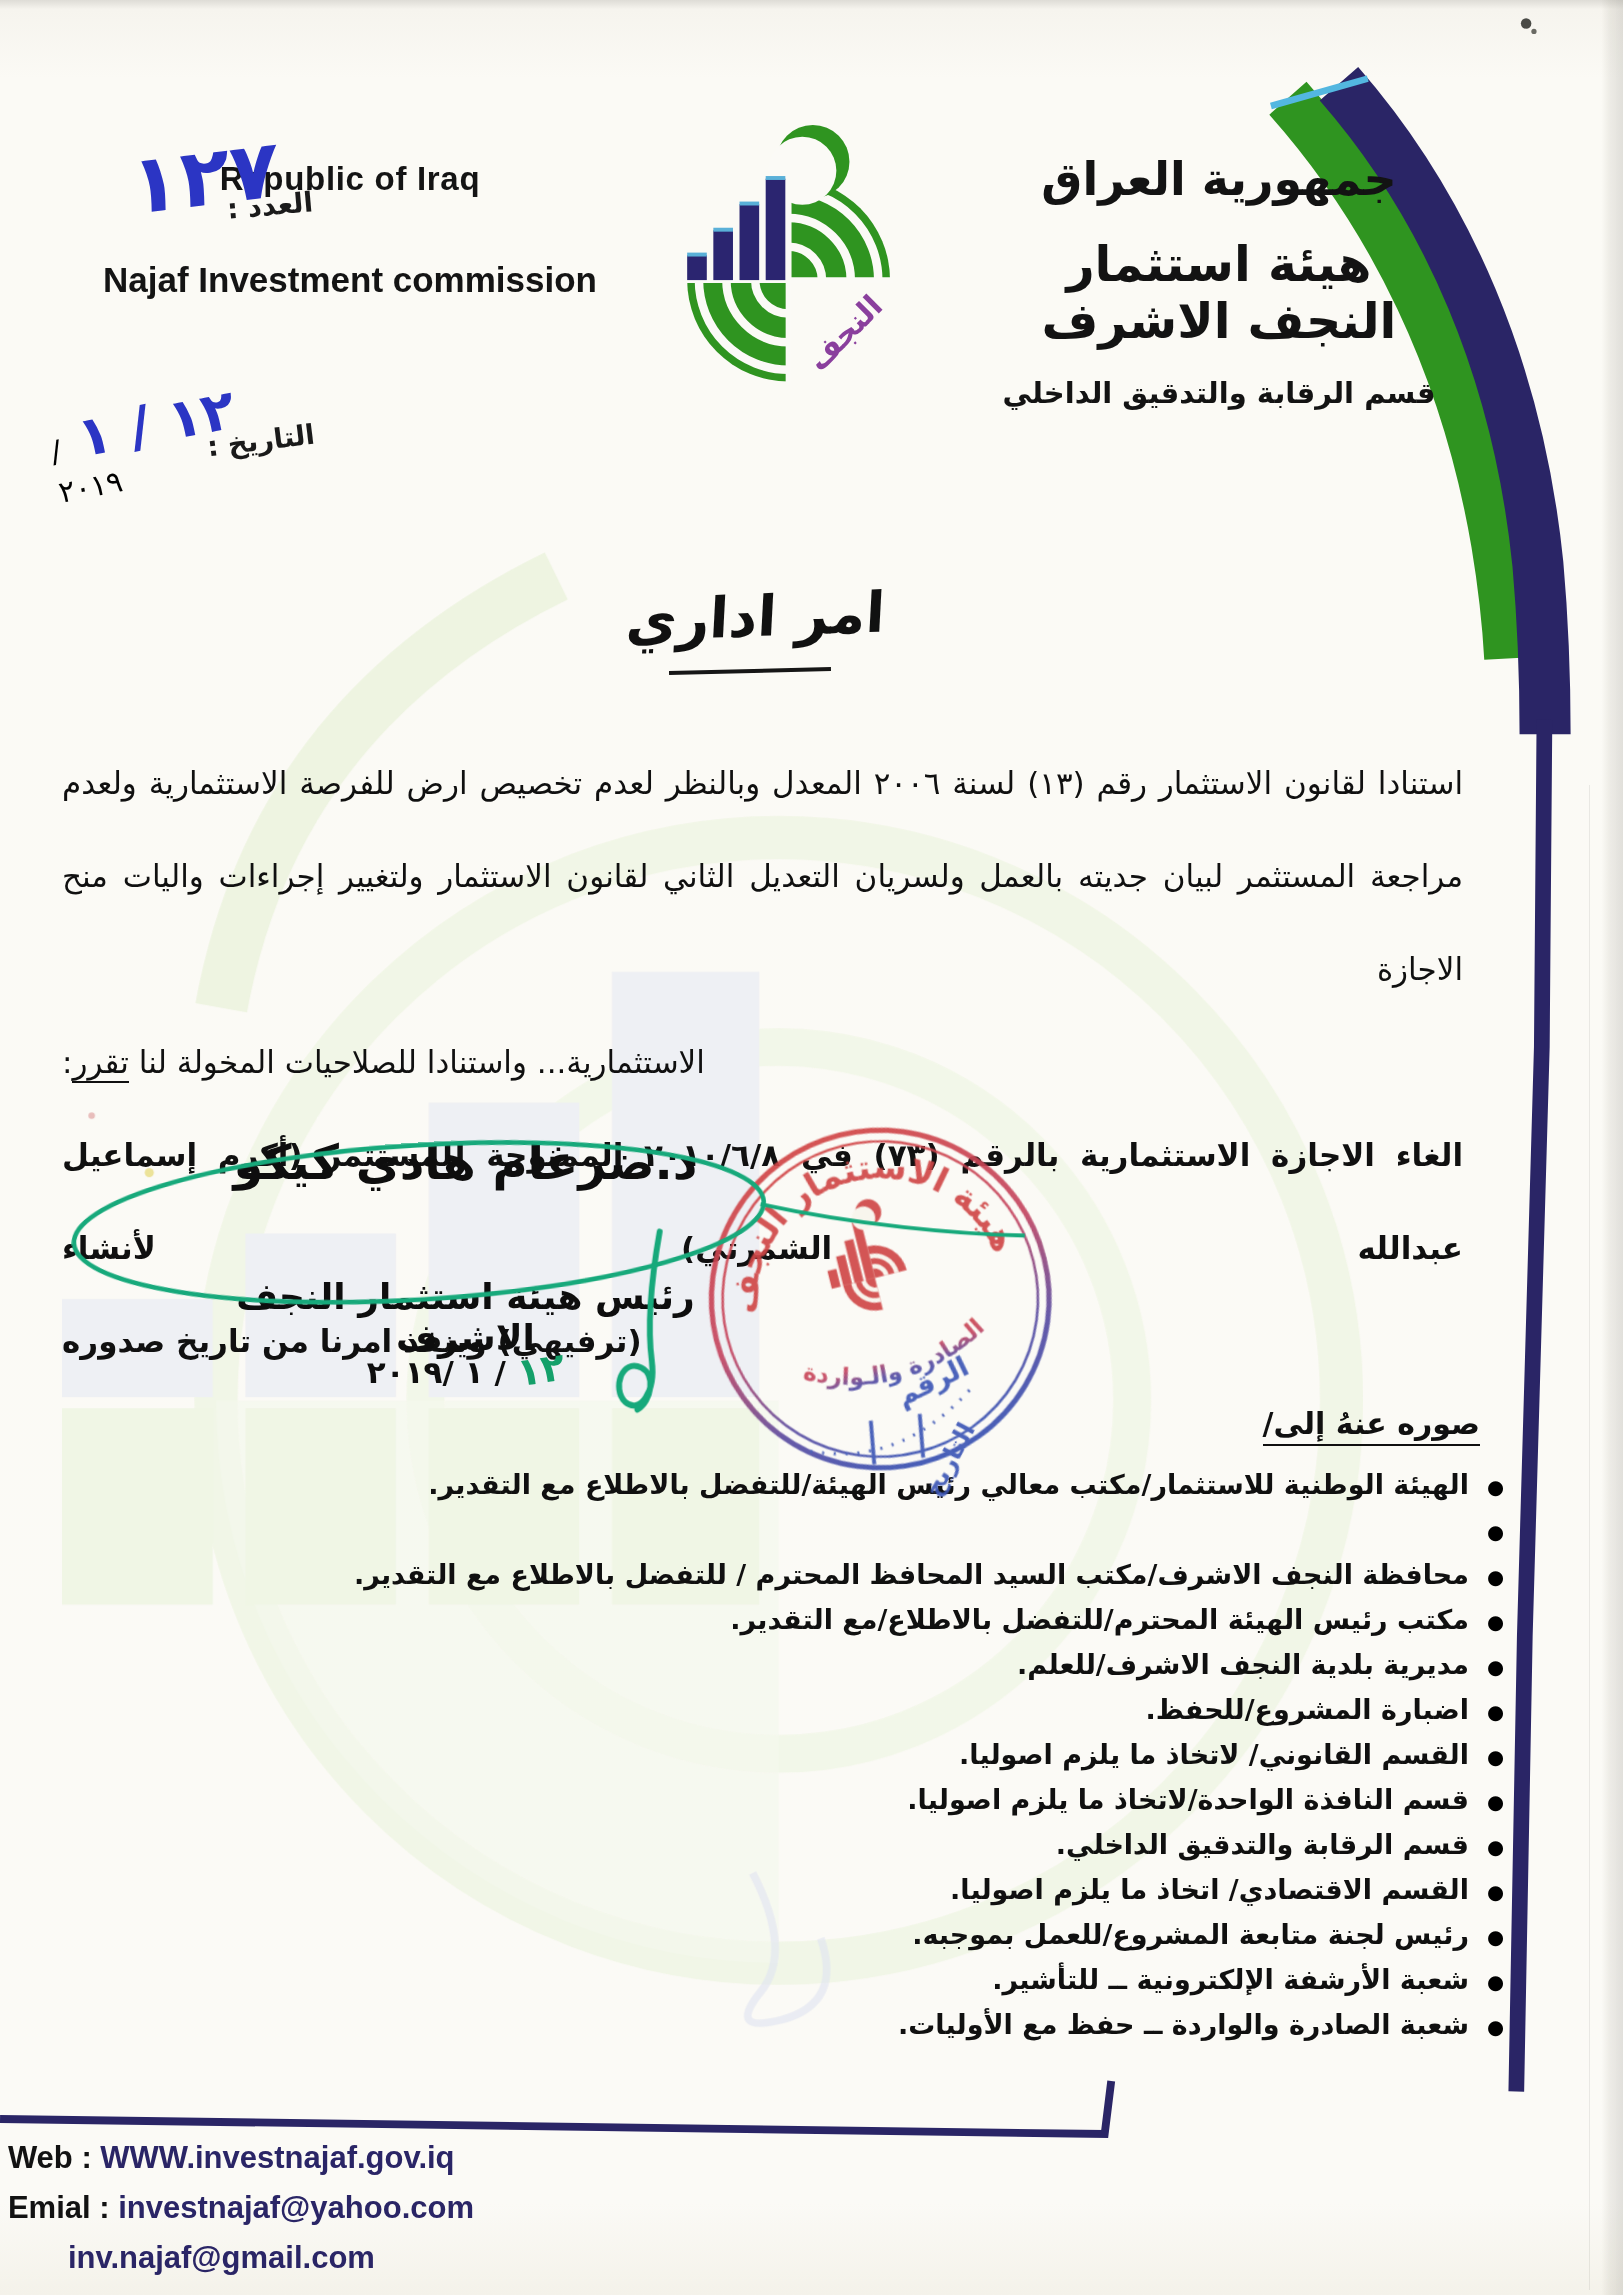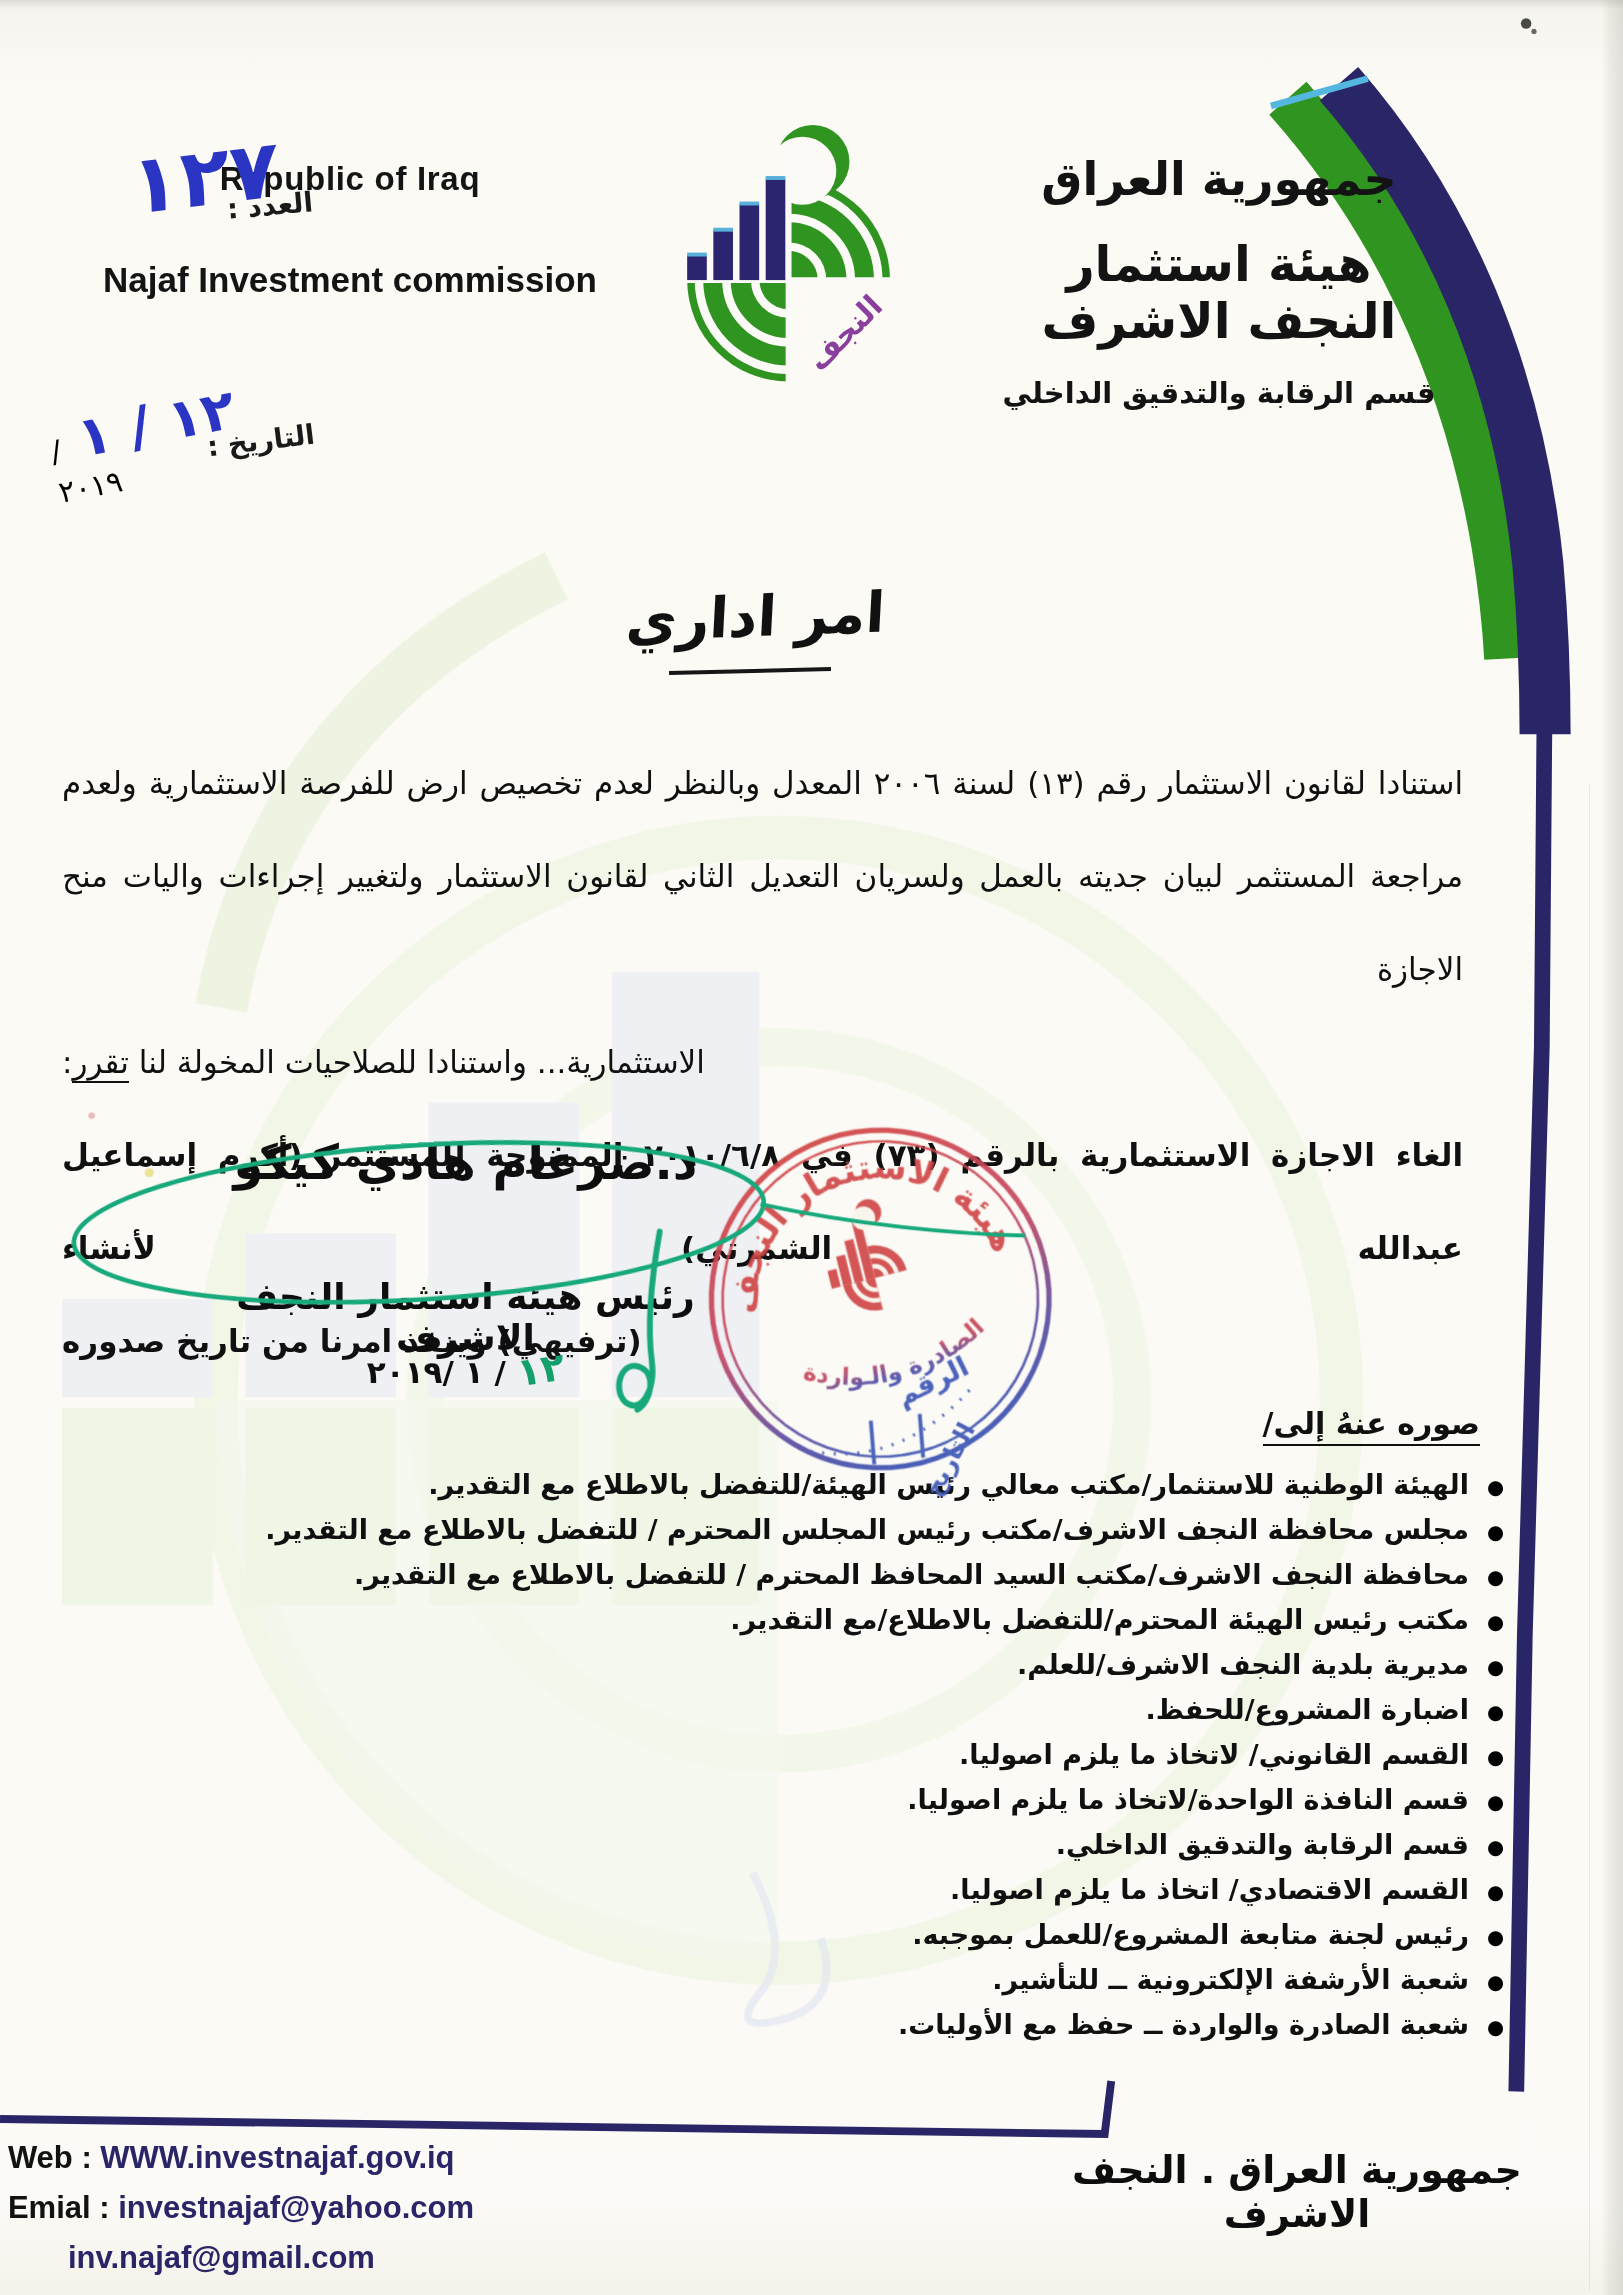--- a/index.html
+++ b/index.html
@@ -164,21 +164,20 @@
   <div class="abs sig sig-date"><span class="green">١٢</span><span> / ١ /٢٠١٩</span></div>
 
   <div class="abs dist-head">صوره عنهُ إلى/</div>
   <div class="abs dist" id="dist-list">
       <div class="li">
         <span class="dot">●</span>
         <span class="txt">الهيئة الوطنية للاستثمار/مكتب معالي رئيس الهيئة/للتفضل بالاطلاع مع التقدير.</span>
       </div>
       <div class="li">
         <span class="dot">●</span>
-        <span class="txt">مجلس محافظة النجف الاشرف/مكتب رئيس المجلس المحترم / للتفضل بالاطلاع مع التقدير.</span>
       </div>
       <div class="li">
         <span class="dot">●</span>
         <span class="txt">محافظة النجف الاشرف/مكتب السيد المحافظ المحترم / للتفضل بالاطلاع مع التقدير.</span>
       </div>
       <div class="li">
         <span class="dot">●</span>
         <span class="txt">مكتب رئيس الهيئة المحترم/للتفضل بالاطلاع/مع التقدير.</span>
       </div>
       <div class="li">
@@ -218,21 +217,20 @@
         <span class="txt">شعبة الصادرة والواردة ــ حفظ مع الأوليات.</span>
       </div>
     </div>
 
   <div class="abs foot-left">
     <div class="row"><span>Web :</span> <span class="val">WWW.investnajaf.gov.iq</span></div>
     <div class="row"><span>Emial :</span> <span class="val">investnajaf@yahoo.com</span></div>
     <div class="row indent"><span class="val">inv.najaf@gmail.com</span></div>
   </div>
 
-  <div class="abs foot-ar">جمهورية العراق . النجف الاشرف</div>
 
   <svg class="z3" width="1623" height="2295" viewBox="0 0 2480 3507">
     <defs>
       <linearGradient id="stampGrad" x1="0.4" y1="0" x2="0.6" y2="1">
         <stop offset="0" stop-color="#d14444"></stop>
         <stop offset="0.45" stop-color="#c44560"></stop>
         <stop offset="0.75" stop-color="#5a4ba0"></stop>
         <stop offset="1" stop-color="#3550b2"></stop>
       </linearGradient>
       <path id="arcTop" d="M1168,2060 A190,190 0 1 1 1522,2060"></path>

